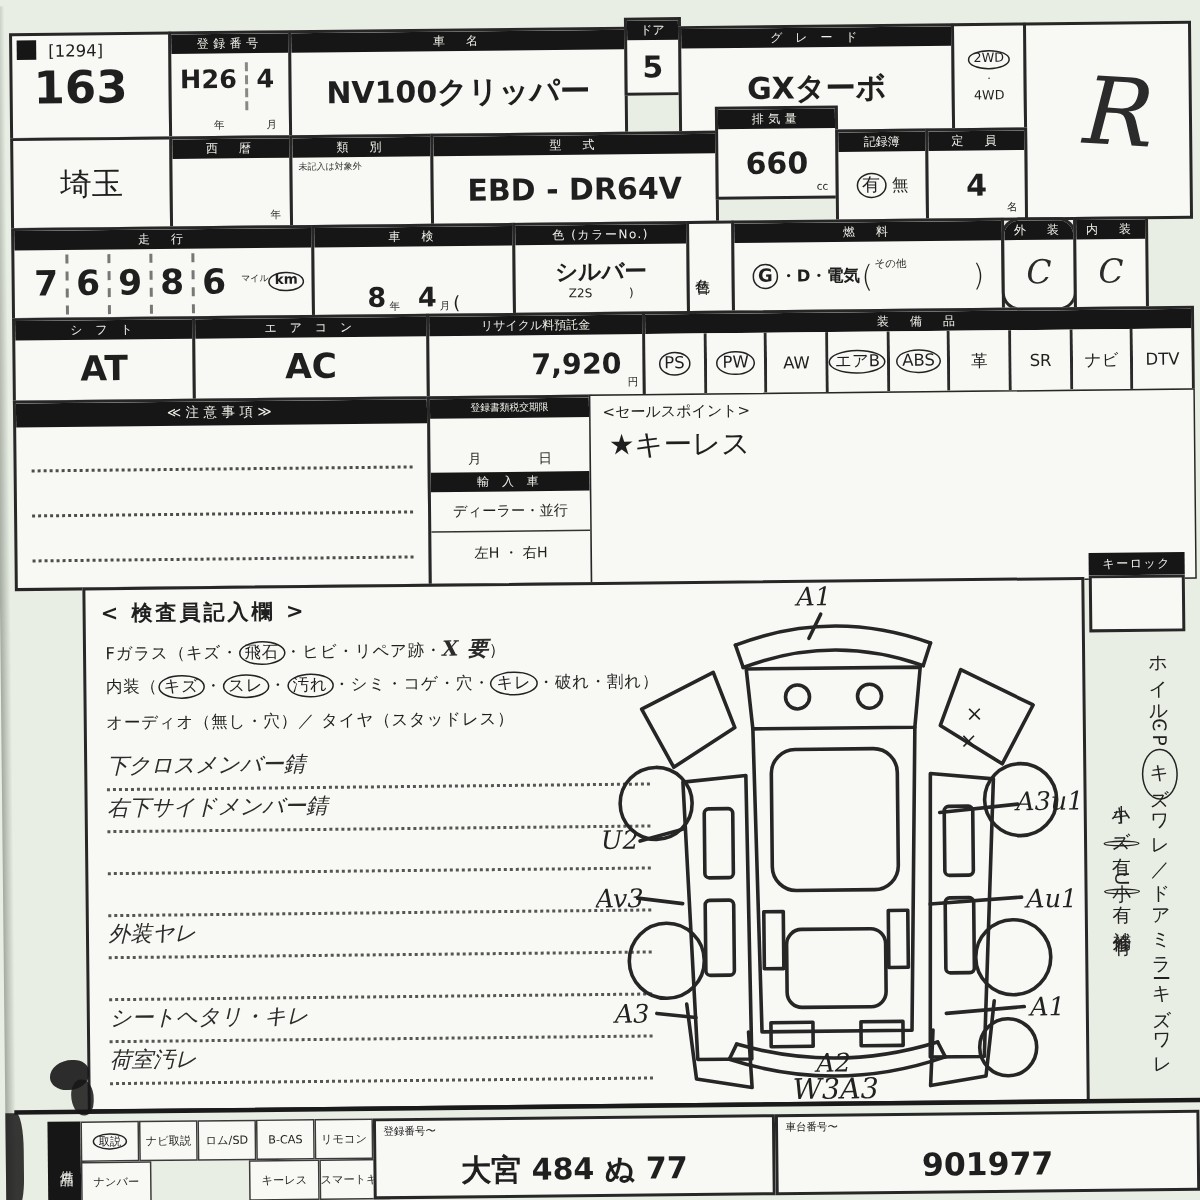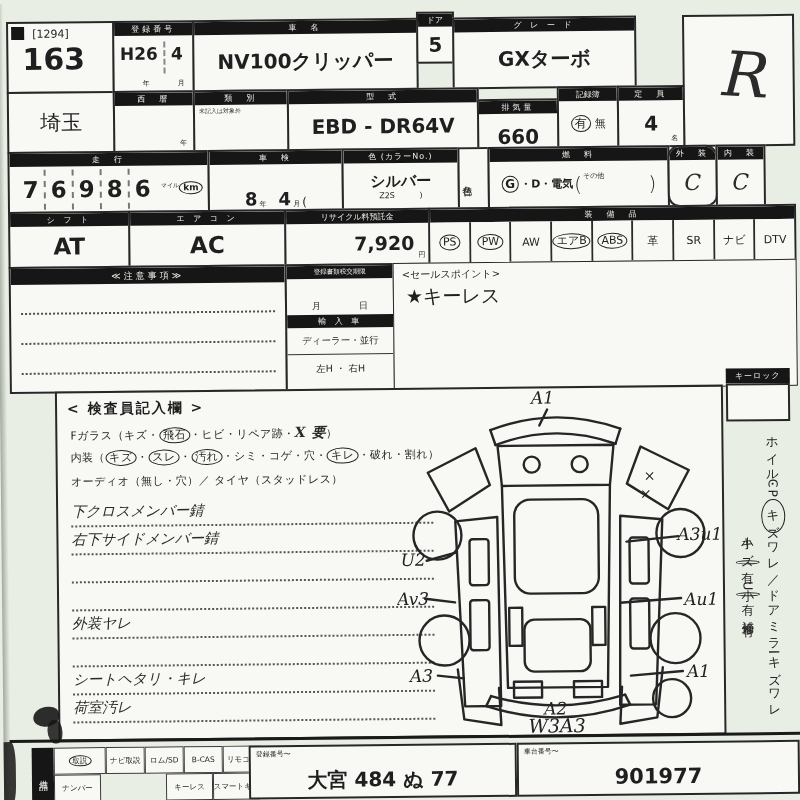--- a/index.html
+++ b/index.html
@@ -62,20 +62,27 @@
   <div class="cell" style="left:420px;top:12px;width:38px;height:52px;">
     <div class="bar tight">ドア</div>
     <div class="val big">5</div>
   </div>
 
   <div class="cell" style="left:456px;top:18px;width:184px;height:72px;">
     <div class="bar">グ レ ー ド</div>
     <div class="val big">GXターボ</div>
   </div>
 
+  <div class="cell" style="left:638px;top:18px;width:50px;height:72px;">
+    <div class="val full" style="flex-direction:column;gap:2px;">
+      <span class="circ" style="font-size:8.5px;">2WD</span>
+      <span style="font-size:6px;">・</span>
+      <span style="font-size:8.5px;">4WD</span>
+    </div>
+  </div>
 
   <div class="cell" style="left:686px;top:18px;width:112px;height:132px;">
     <div class="hand" style="position:absolute;left:38px;top:22px;font-size:62px;transform:rotate(4deg);">R</div>
   </div>
 
   <div class="cell" style="left:10px;top:88px;width:108px;height:62px;">
     <div class="val full" style="font-size:21px;">埼玉</div>
   </div>
 
   <div class="cell" style="left:116px;top:88px;width:82px;height:62px;">
@@ -86,21 +93,21 @@
   <div class="cell" style="left:196px;top:88px;width:96px;height:62px;">
     <div class="bar">類　別</div>
     <div style="position:absolute;left:4px;top:15px;font-size:6px;color:#333;">未記入は対象外</div>
   </div>
 
   <div class="cell" style="left:290px;top:88px;width:192px;height:62px;">
     <div class="bar">型　式</div>
     <div class="val big">EBD - DR64V</div>
   </div>
 
-  <div class="cell" style="left:480px;top:100px;width:82px;height:62px;">
+  <div class="cell" style="left:480px;top:72px;width:82px;height:62px;">
     <div class="bar">排気量</div>
     <div class="val big">660</div>
     <div class="tiny" style="position:absolute;right:5px;bottom:2px;">cc</div>
   </div>
 
   <div class="cell" style="left:560px;top:88px;width:62px;height:62px;">
     <div class="bar tight">記録簿</div>
     <div class="val" style="gap:4px;">
       <span class="circ" style="font-size:12px;">有</span>
       <span style="font-size:11px;">無</span>
@@ -331,21 +338,21 @@
   <div class="vtext" style="position:absolute;left:760px;top:432px;height:300px;"><span>ホイル・CP</span><span class="circ">キズ</span><span>ワレ／ドアミラーキズワレ</span></div>
   <div class="vtext" style="position:absolute;left:734px;top:530px;height:240px;"><span>小キズ</span><span class="circ">有</span><span>　小U</span><span class="circ">有</span><span>　補修有</span></div>
 
   <div style="position:absolute;left:6px;top:736px;width:792px;border-top:3px solid #1a1a1a;"></div>
 
   <div style="position:absolute;left:28px;top:744px;width:22px;height:54px;background:#161616;display:flex;align-items:center;justify-content:center;">
     <span class="vtext" style="color:#f0f0ea;font-size:9px;letter-spacing:2px;">備品</span>
   </div>
 
   <div style="position:absolute;left:50px;top:744px;height:27px;display:flex;">
-        <div class="bcell" style="width:52px;height:27px;">
+        <div class="bcell" style="width:39px;height:27px;">
           <span class="circ">取説</span>
         </div>
         <div class="bcell" style="width:39px;height:27px;">
           <span>ナビ取説</span>
         </div>
         <div class="bcell" style="width:39px;height:27px;">
           <span>ロム/SD</span>
         </div>
         <div class="bcell" style="width:39px;height:27px;">
           <span>B-CAS</span>

